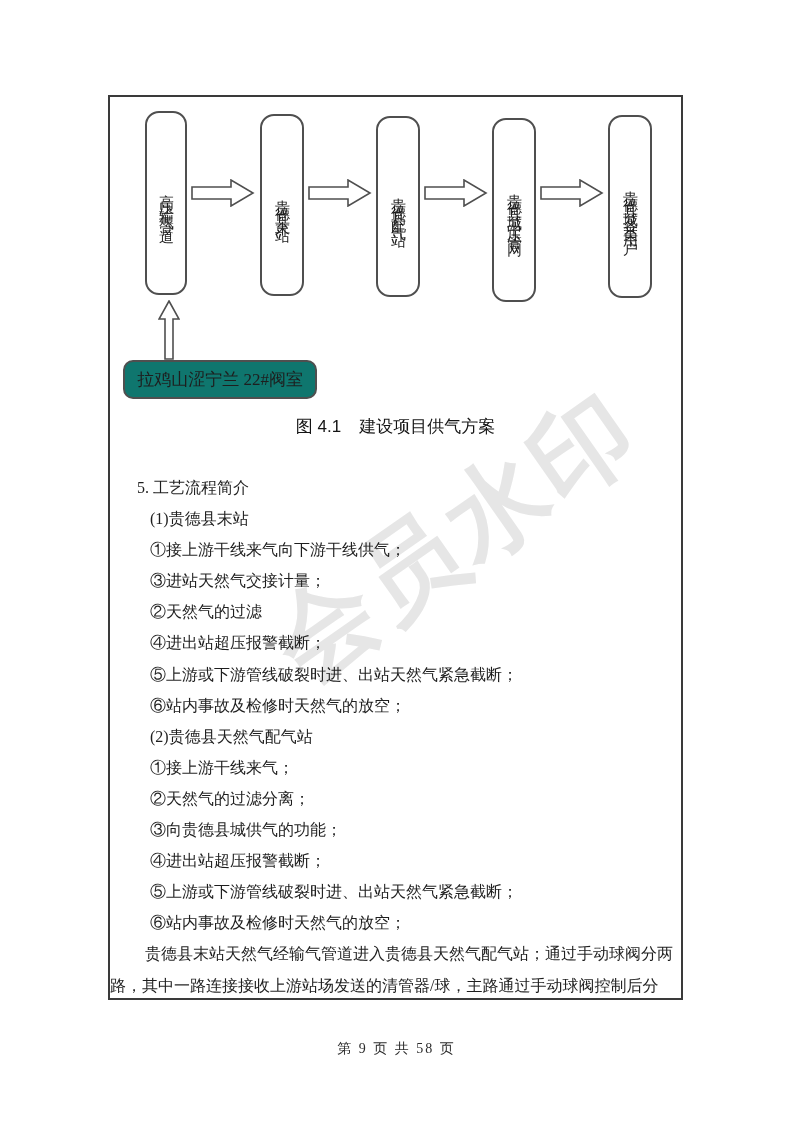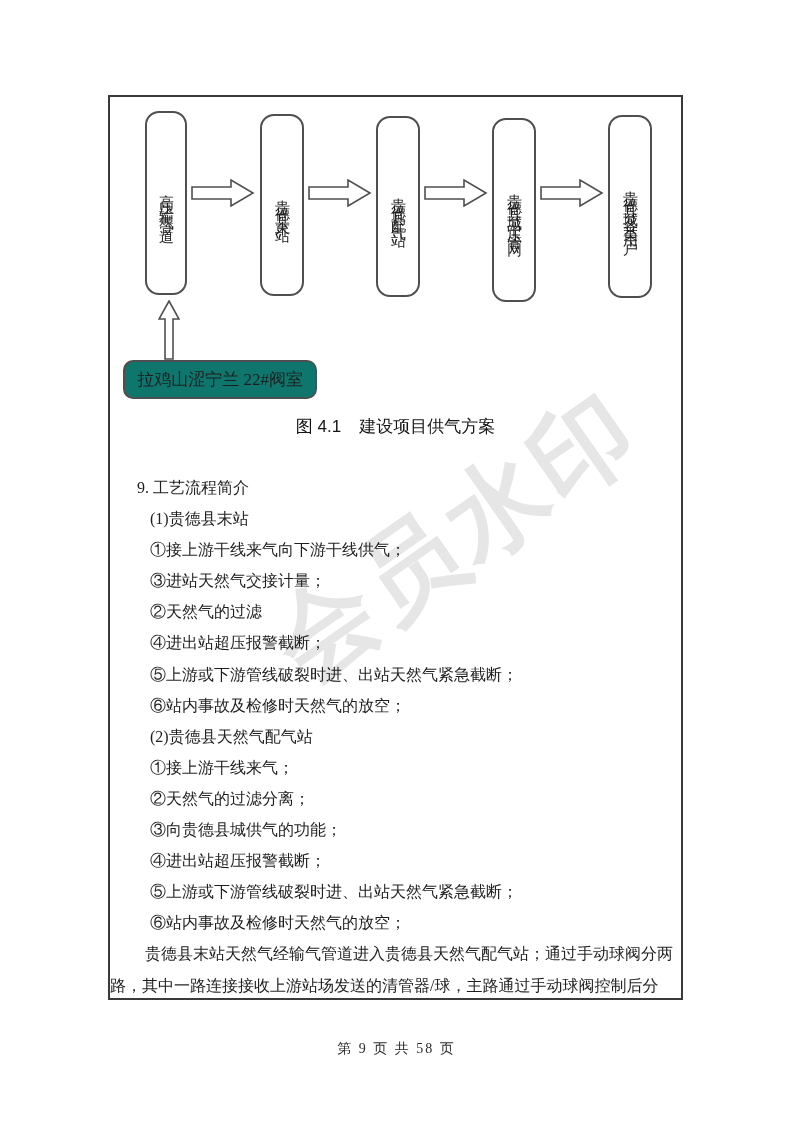--- a/index.html
+++ b/index.html
@@ -131,21 +131,21 @@
 
     <div class="source-box">
       <span>拉鸡山涩宁兰 22#阀室</span>
     </div>
 
     <div class="caption">
       <span class="cap-prefix">图 4.1</span><span>建设项目供气方案</span>
     </div>
 
     <div class="body-text">
-      <div class="line ind-a">9. 工艺流程简介</div>
+      <div class="line ind-a">5. 工艺流程简介</div>
       <div class="line ind-b">(1)贵德县末站</div>
       <div class="line ind-b">①接上游干线来气向下游干线供气；</div>
       <div class="line ind-b">③进站天然气交接计量；</div>
       <div class="line ind-b">②天然气的过滤</div>
       <div class="line ind-b">④进出站超压报警截断；</div>
       <div class="line ind-b">⑤上游或下游管线破裂时进、出站天然气紧急截断；</div>
       <div class="line ind-b">⑥站内事故及检修时天然气的放空；</div>
       <div class="line ind-b">(2)贵德县天然气配气站</div>
       <div class="line ind-b">①接上游干线来气；</div>
       <div class="line ind-b">②天然气的过滤分离；</div>

